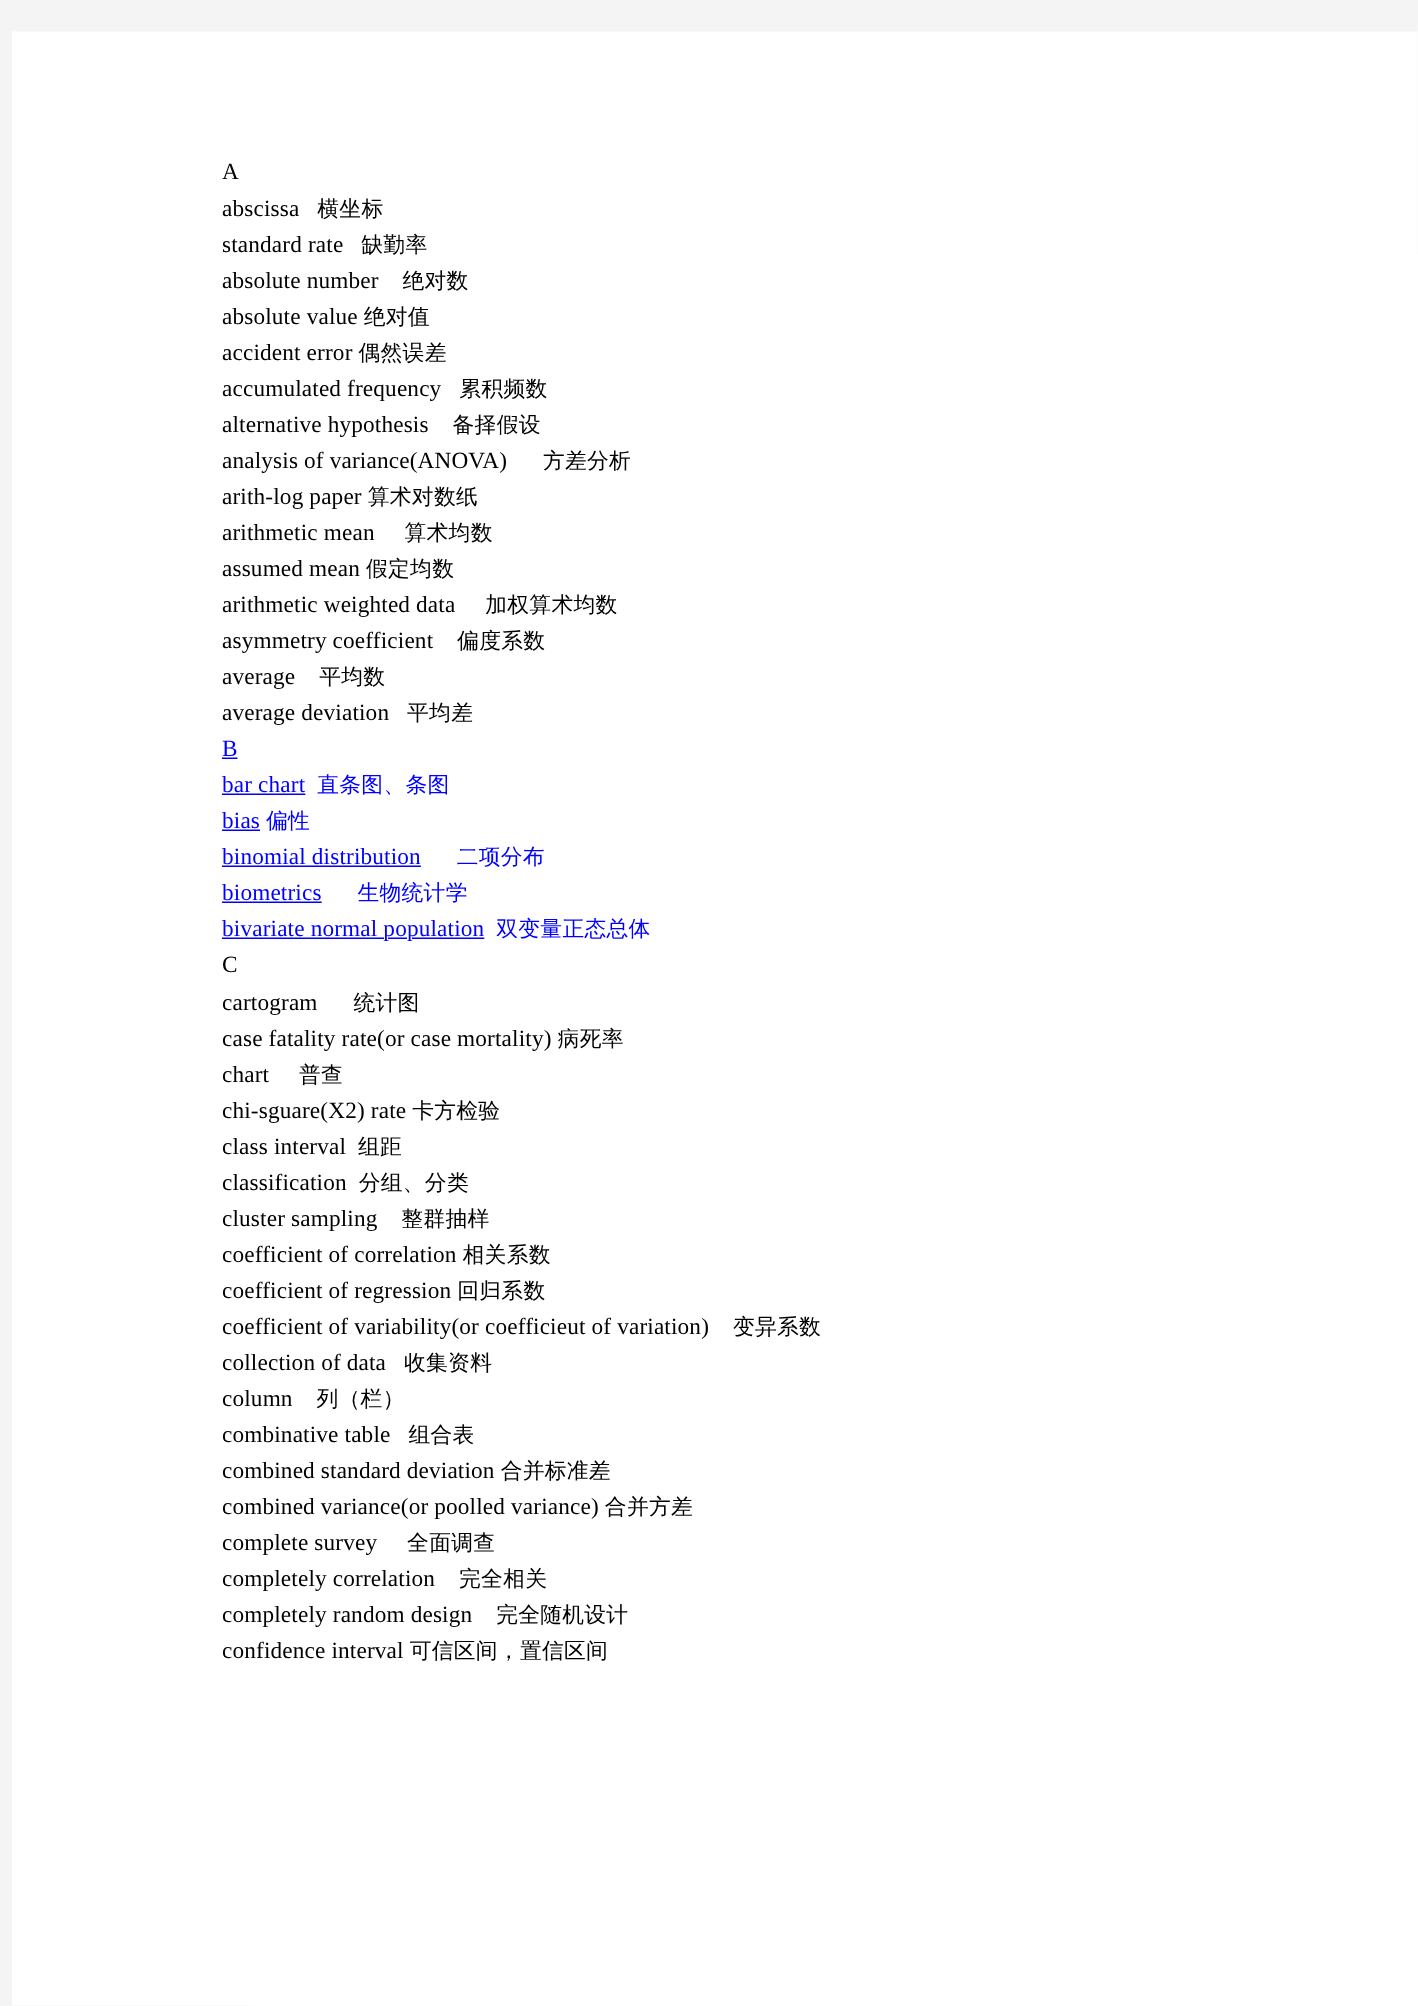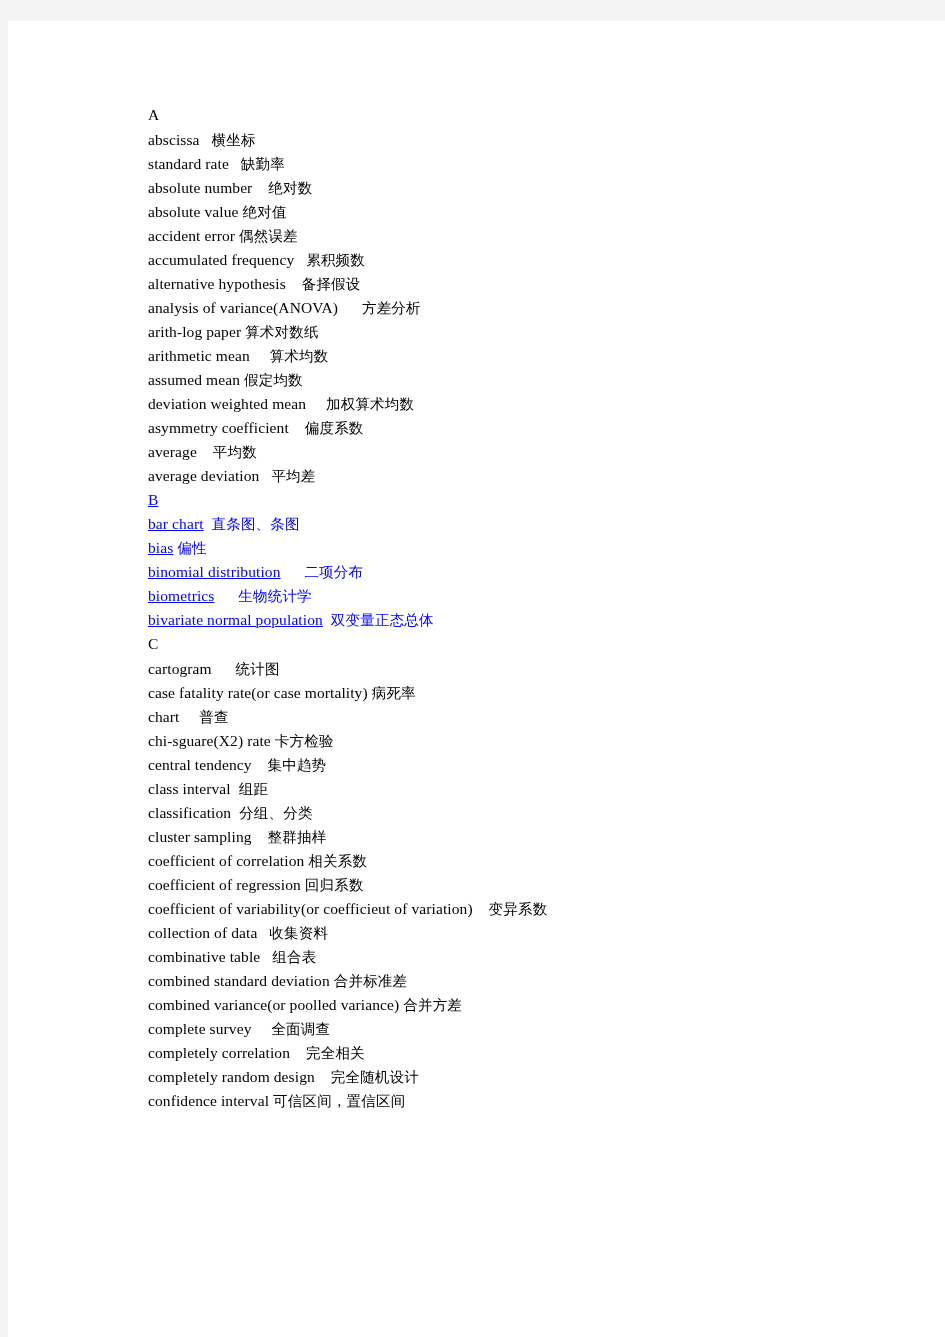--- a/index.html
+++ b/index.html
@@ -73,47 +73,47 @@
         <div class="entry"><span class="en">standard rate</span><span class="gap">   </span><span class="cn">缺勤率</span></div>
         <div class="entry"><span class="en">absolute number</span><span class="gap">    </span><span class="cn">绝对数</span></div>
         <div class="entry"><span class="en">absolute value</span><span class="gap"> </span><span class="cn">绝对值</span></div>
         <div class="entry"><span class="en">accident error</span><span class="gap"> </span><span class="cn">偶然误差</span></div>
         <div class="entry"><span class="en">accumulated frequency</span><span class="gap">   </span><span class="cn">累积频数</span></div>
         <div class="entry"><span class="en">alternative hypothesis</span><span class="gap">    </span><span class="cn">备择假设</span></div>
         <div class="entry"><span class="en">analysis of variance(ANOVA)</span><span class="gap">      </span><span class="cn">方差分析</span></div>
         <div class="entry"><span class="en">arith-log paper</span><span class="gap"> </span><span class="cn">算术对数纸</span></div>
         <div class="entry"><span class="en">arithmetic mean</span><span class="gap">     </span><span class="cn">算术均数</span></div>
         <div class="entry"><span class="en">assumed mean</span><span class="gap"> </span><span class="cn">假定均数</span></div>
-        <div class="entry"><span class="en">deviation weighted mean</span><span class="gap">     </span><span class="cn">加权算术均数</span></div>
+        <div class="entry"><span class="en">arithmetic weighted data</span><span class="gap">     </span><span class="cn">加权算术均数</span></div>
         <div class="entry"><span class="en">asymmetry coefficient</span><span class="gap">    </span><span class="cn">偏度系数</span></div>
         <div class="entry"><span class="en">average</span><span class="gap">    </span><span class="cn">平均数</span></div>
         <div class="entry"><span class="en">average deviation</span><span class="gap">   </span><span class="cn">平均差</span></div>
       </div>
       <div class="link-block">
         <div class="section-letter"><span class="ltr">B</span></div>
         <div class="entry"><span class="en">bar chart</span><span class="gap">  </span><span class="cn">直条图、条图</span></div>
         <div class="entry"><span class="en">bias</span><span class="gap"> </span><span class="cn">偏性</span></div>
         <div class="entry"><span class="en">binomial distribution</span><span class="gap">      </span><span class="cn">二项分布</span></div>
         <div class="entry"><span class="en">biometrics</span><span class="gap">      </span><span class="cn">生物统计学</span></div>
         <div class="entry"><span class="en">bivariate normal population</span><span class="gap">  </span><span class="cn">双变量正态总体</span></div>
       </div>
       <div>
         <div class="section-letter"><span class="ltr">C</span></div>
         <div class="entry"><span class="en">cartogram</span><span class="gap">      </span><span class="cn">统计图</span></div>
         <div class="entry"><span class="en">case fatality rate(or case mortality)</span><span class="gap"> </span><span class="cn">病死率</span></div>
         <div class="entry"><span class="en">chart</span><span class="gap">     </span><span class="cn">普查</span></div>
         <div class="entry"><span class="en">chi-sguare(X2) rate</span><span class="gap"> </span><span class="cn">卡方检验</span></div>
-        <div class="entry"><span class="en">central tendency</span><span class="gap">    </span><span class="cn">集中趋势</span></div>
         <div class="entry"><span class="en">class interval</span><span class="gap">  </span><span class="cn">组距</span></div>
         <div class="entry"><span class="en">classification</span><span class="gap">  </span><span class="cn">分组、分类</span></div>
         <div class="entry"><span class="en">cluster sampling</span><span class="gap">    </span><span class="cn">整群抽样</span></div>
         <div class="entry"><span class="en">coefficient of correlation</span><span class="gap"> </span><span class="cn">相关系数</span></div>
         <div class="entry"><span class="en">coefficient of regression</span><span class="gap"> </span><span class="cn">回归系数</span></div>
         <div class="entry"><span class="en">coefficient of variability(or coefficieut of variation)</span><span class="gap">    </span><span class="cn">变异系数</span></div>
         <div class="entry"><span class="en">collection of data</span><span class="gap">   </span><span class="cn">收集资料</span></div>
+        <div class="entry"><span class="en">column</span><span class="gap">    </span><span class="cn">列（栏）</span></div>
         <div class="entry"><span class="en">combinative table</span><span class="gap">   </span><span class="cn">组合表</span></div>
         <div class="entry"><span class="en">combined standard deviation</span><span class="gap"> </span><span class="cn">合并标准差</span></div>
         <div class="entry"><span class="en">combined variance(or poolled variance)</span><span class="gap"> </span><span class="cn">合并方差</span></div>
         <div class="entry"><span class="en">complete survey</span><span class="gap">     </span><span class="cn">全面调查</span></div>
         <div class="entry"><span class="en">completely correlation</span><span class="gap">    </span><span class="cn">完全相关</span></div>
         <div class="entry"><span class="en">completely random design</span><span class="gap">    </span><span class="cn">完全随机设计</span></div>
         <div class="entry"><span class="en">confidence interval</span><span class="gap"> </span><span class="cn">可信区间，置信区间</span></div>
       </div>
     </div>
 </div>

